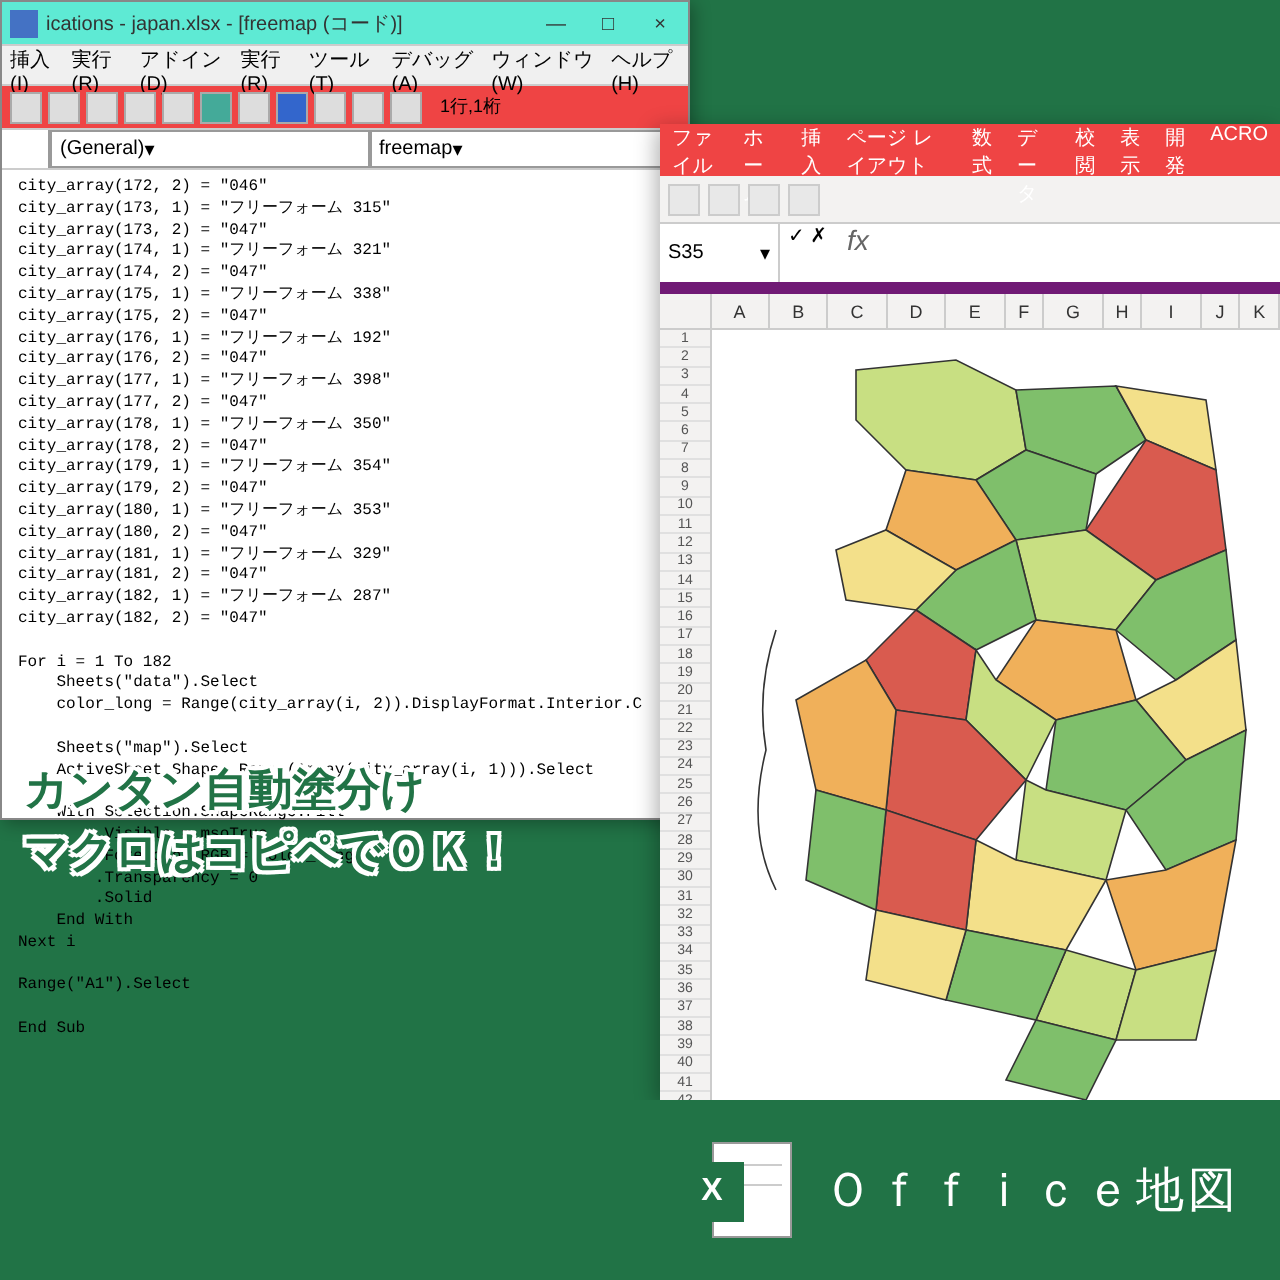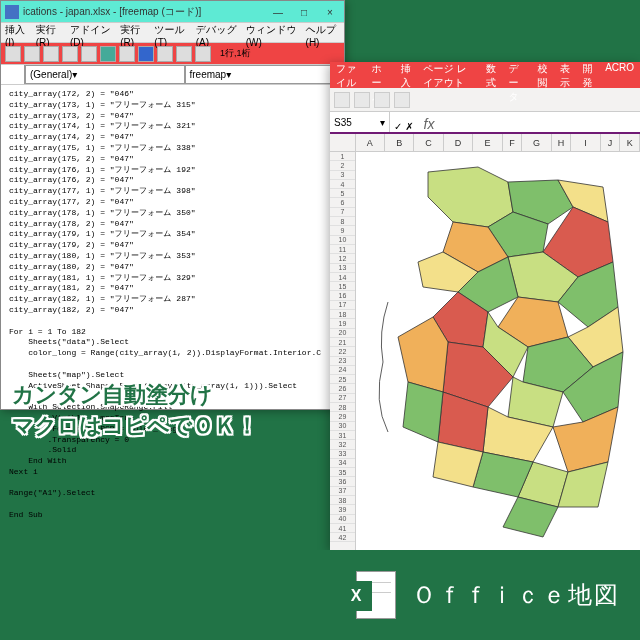--- a/index.html
+++ b/index.html
@@ -14,21 +14,21 @@
 .vba-toolbar{height:22px;background:#ef4444;display:flex;align-items:center;padding:0 4px;gap:3px;border-bottom:1px solid #ccc}
 .tb-icon{width:16px;height:16px;background:#ddd;border:1px solid #aaa}
 .vba-combo-row{height:20px;display:flex;border-bottom:1px solid #ccc}
 .vba-combo{flex:1;border:1px solid #999;font-size:10px;padding:2px 4px;display:flex;align-items:center;justify-content:flex-start;background:#fff}
 .vba-code{padding:4px 8px;font-family:"Consolas","Courier New",monospace;font-size:8px;line-height:1.35;color:#000;white-space:pre;overflow:hidden}
 
 .excel-win{position:absolute;top:62px;right:0;width:310px;height:488px;background:#fff;box-shadow:-2px 2px 10px rgba(0,0,0,.3)}
 .ribbon-tabs{height:26px;background:#ef4444;display:flex;align-items:flex-start;padding:0 6px;gap:10px;font-size:10px;color:#fff}
 .qat{height:24px;background:#f3f2f1;border-bottom:1px solid #ccc;display:flex;align-items:center;padding:0 4px;gap:4px}
 .qat-icon{width:16px;height:16px;background:#e8e8e8;border:1px solid #ccc}
-.namebox-row{height:22px;background:#fff;border-bottom:2px solid #701a75;display:flex;align-items:flex-end}
+.namebox-row{height:35px;background:#fff;border-bottom:6px solid #701a75;display:flex;align-items:flex-start}
 .namebox{width:60px;height:100%;border-right:1px solid #ccc;display:flex;align-items:center;padding:0 4px;font-size:10px;justify-content:space-between}
 .fx-label{padding:0 6px;font-size:14px;font-style:italic;color:#666}
 .col-headers{height:18px;background:#f3f2f1;border-bottom:1px solid #ccc;display:flex}
 .corner{width:26px;border-right:1px solid #ccc}
 .col-h{width:20px;border-right:1px solid #ccc;display:flex;align-items:center;justify-content:center;font-size:9px;color:#333}
 .col-h.wide{width:30px}
 .grid-area{display:flex;height:398px;position:relative}
 .row-headers{width:26px;background:#f3f2f1;border-right:1px solid #ccc}
 .row-h{height:9.3px;border-bottom:1px solid #e0e0e0;font-size:7px;display:flex;align-items:center;justify-content:center;color:#555}
 .map-canvas{flex:1;background:#fff;position:relative}

